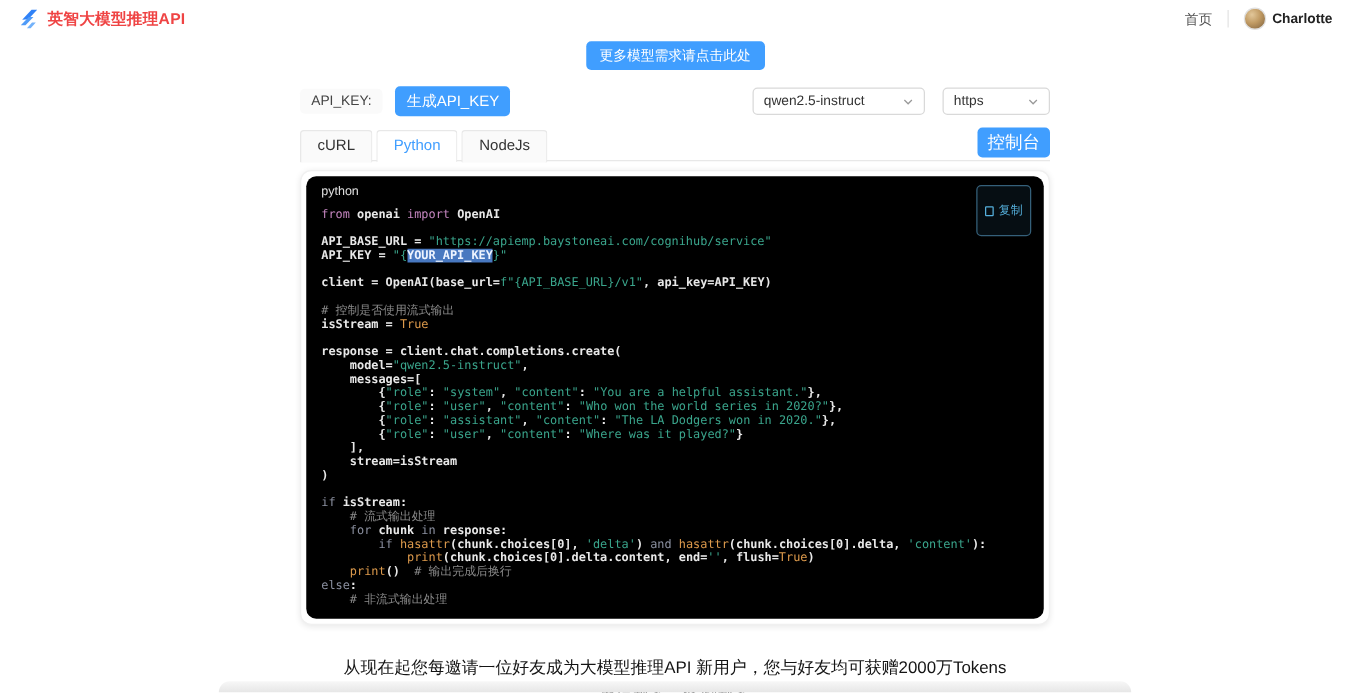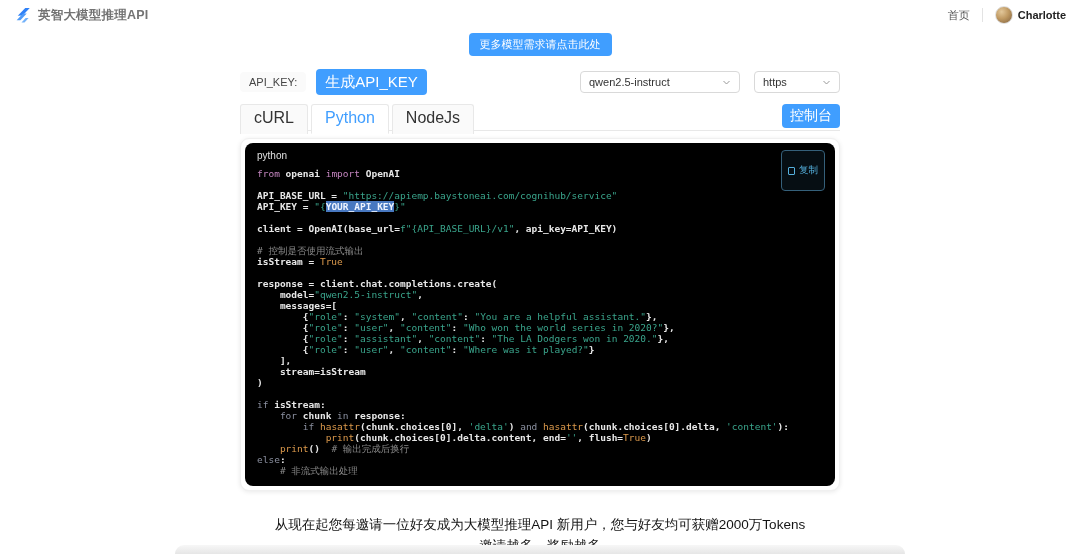--- a/index.html
+++ b/index.html
@@ -4,51 +4,51 @@
 <style>
   * { box-sizing: border-box; margin: 0; padding: 0; }
   html,body { width:1080px; height:554px; }
   body {
     font-family: "Liberation Sans", sans-serif;
     background:#fff; color:#222; overflow:hidden; position:relative;
   }
   
   .hdr { height:30px; display:flex; align-items:center; justify-content:space-between; padding:0 14px; background:#fff; }
   .brand { display:flex; align-items:center; gap:6px; }
-  .brand-title { font-size:12.5px; font-weight:700; color:#737373; letter-spacing:.2px; }
+  .brand-title { font-size:12.5px; font-weight:700; color:#ef4444; letter-spacing:.2px; }
   .hdr-right { display:flex; align-items:center; gap:12px; }
   .nav-home { font-size:11px; color:#555; cursor:pointer; }
   .hdr-divider { width:1px; height:14px; background:#e3e3e3; }
   .user { display:flex; align-items:center; gap:5px; cursor:pointer; }
   .avatar { width:18px; height:18px; border-radius:50%;
     background: radial-gradient(circle at 35% 30%, #e2c79a 0%, #c09a63 45%, #7d5f3c 100%);
     border:1px solid #e0e0e0; }
   .user-name { font-size:11px; font-weight:700; color:#222; }
 
   
   .promo-row { text-align:center; margin-top:3px; }
   .btn-blue { display:inline-block; background:#409eff; color:#fff; border:none; cursor:pointer;
     border-radius:4px; font-family:"Liberation Sans",sans-serif; }
   .promo-btn { font-size:11px; padding:4px 11px; }
 
   
   .main { width:600px; margin:0 auto; }
   .controls { display:flex; align-items:center; margin-top:13px; }
   .apikey-label { font-size:11px; color:#444; background:#fafafa; border-radius:4px; padding:4px 9px; }
-  .gen-btn { font-size:15px; padding:3.5px 9px; margin-left:10px; }
+  .gen-btn { font-size:12px; padding:3.5px 9px; margin-left:10px; }
   .selects { margin-left:auto; display:flex; gap:14px; }
   .select { height:22px; border:1px solid #d9d9d9; border-radius:4px; background:#fff;
     display:flex; align-items:center; justify-content:space-between; padding:0 8px;
     font-size:11px; color:#333; cursor:pointer; }
-  .select.model { width:160px; }
+  .select.model { width:138px; }
   .select.stream { width:86px; }
 
   
   .tabs-row { display:flex; align-items:center; margin-top:10px; border-bottom:1px solid #e8e8e8; height:26px; }
-  .tab { font-size:16px; padding:4px 13px 5px; background:#fafafa; color:#333; cursor:pointer;
+  .tab { font-size:12px; padding:4px 13px 5px; background:#fafafa; color:#333; cursor:pointer;
     border:1px solid #e8e8e8; border-bottom:none; border-radius:3px 3px 0 0; margin-right:3px;
     position:relative; top:1px; }
   .tab.active { background:#fff; color:#409eff; border-bottom:1px solid #fff; padding-bottom:6px; }
   .console-btn { margin-left:auto; font-size:14px; padding:3px 8px; position:relative; top:-2px; }
 
   
   .card { margin-top:7px; background:#fff; border:1px solid #f0f0f0; border-radius:9px;
     box-shadow:0 1px 5px rgba(0,0,0,.09); padding:4px; }
   .codeblock { background:#000; border-radius:8px; padding:7px 12px 10px; position:relative;
     font-family:"DejaVu Sans Mono", monospace; font-size:9.5px; line-height:11px; }
@@ -161,20 +161,21 @@
           <div class="cl"><span class="w">    messages=[</span></div>
           <div class="cl"><span class="w">        {</span><span class="str">"role"</span><span class="w">: </span><span class="str">"system"</span><span class="w">, </span><span class="str">"content"</span><span class="w">: </span><span class="str">"You are a helpful assistant."</span><span class="w">},</span></div>
           <div class="cl"><span class="w">        {</span><span class="str">"role"</span><span class="w">: </span><span class="str">"user"</span><span class="w">, </span><span class="str">"content"</span><span class="w">: </span><span class="str">"Who won the world series in 2020?"</span><span class="w">},</span></div>
           <div class="cl"><span class="w">        {</span><span class="str">"role"</span><span class="w">: </span><span class="str">"assistant"</span><span class="w">, </span><span class="str">"content"</span><span class="w">: </span><span class="str">"The LA Dodgers won in 2020."</span><span class="w">},</span></div>
           <div class="cl"><span class="w">        {</span><span class="str">"role"</span><span class="w">: </span><span class="str">"user"</span><span class="w">, </span><span class="str">"content"</span><span class="w">: </span><span class="str">"Where was it played?"</span><span class="w">}</span></div>
           <div class="cl"><span class="w">    ],</span></div>
           <div class="cl"><span class="w">    stream=isStream</span></div>
           <div class="cl"><span class="w">)</span></div>
           <div class="cl">&nbsp;</div>
           <div class="cl"><span class="ctrl">if </span><span class="w">isStream:</span></div>
+          <div class="cl"><span class="com">    # 流式输出处理</span></div>
           <div class="cl"><span class="ctrl">    for </span><span class="w">chunk</span><span class="ctrl"> in </span><span class="w">response:</span></div>
           <div class="cl"><span class="w">        </span><span class="ctrl">if </span><span class="orn">hasattr</span><span class="w">(chunk.choices[0], </span><span class="str">'delta'</span><span class="w">) </span><span class="ctrl">and </span><span class="orn">hasattr</span><span class="w">(chunk.choices[0].delta, </span><span class="str">'content'</span><span class="w">):</span></div>
           <div class="cl"><span class="w">            </span><span class="orn">print</span><span class="w">(chunk.choices[0].delta.content, end=</span><span class="str">''</span><span class="w">, flush=</span><span class="orn">True</span><span class="w">)</span></div>
           <div class="cl"><span class="w">    </span><span class="orn">print</span><span class="w">()  </span><span class="com"># 输出完成后换行</span></div>
           <div class="cl"><span class="ctrl">else</span><span class="w">:</span></div>
           <div class="cl"><span class="com">    # 非流式输出处理</span></div>
         </div>
     </div>
   </div>
 

